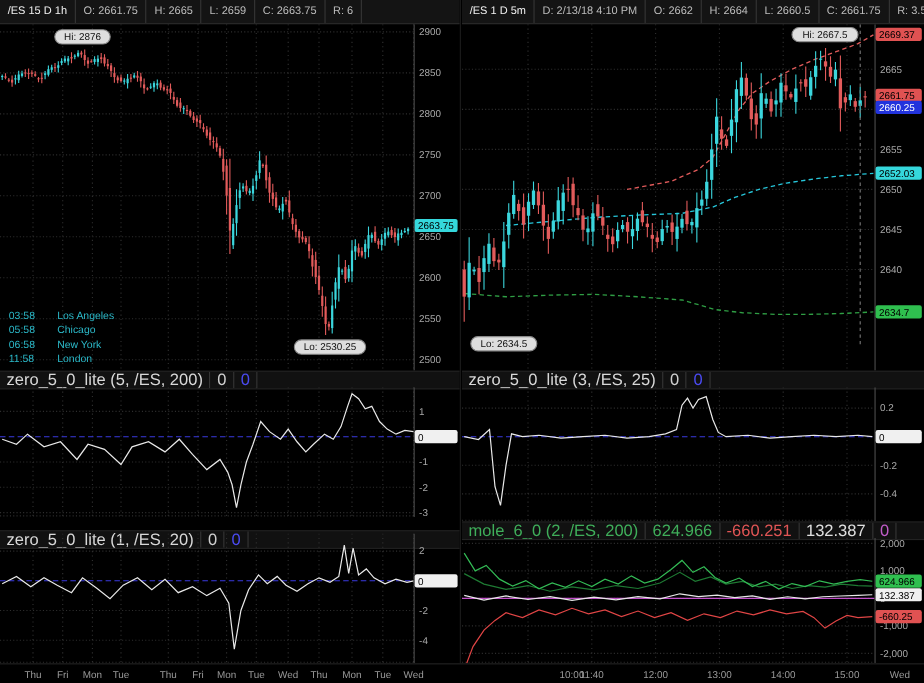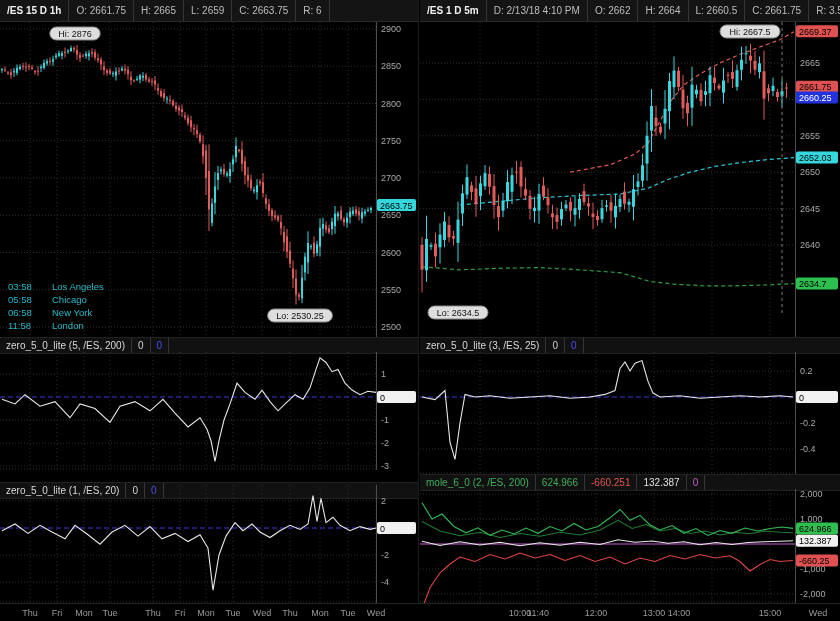--- a/index.html
+++ b/index.html
@@ -2,24 +2,24 @@
 <html><head>
 <meta charset="utf-8">
 <style>
   html,body{margin:0;padding:0;background:#000;}
   body{width:840px;height:621px;overflow:hidden;font-family:"Liberation Sans",sans-serif;}
   #app{position:relative;width:840px;height:621px;background:#000;}
   .panel{position:absolute;top:0;height:603px;background:#000;}
   .hdr{position:absolute;left:0;right:0;top:0;height:21px;background:#141414;border-bottom:1px solid #2a2a2a;
        display:flex;align-items:stretch;color:#bdbdbd;font-size:10px;white-space:nowrap;overflow:hidden;}
   .hdr .cell{display:flex;align-items:center;padding:0 7px;border-right:1px solid #363636;}
-  .hdr .title{color:#f2f2f2;font-weight:bold;}
+  .hdr .title{color:#f2f2f2;font-weight:normal;}
   .hdr .spacer{flex:1;border:none;}
   .indhdr{position:absolute;left:0;right:0;height:15px;background:#111;border-top:1px solid #222;border-bottom:1px solid #222;
-          display:flex;align-items:stretch;font-size:10px;color:#ccc;white-space:nowrap;overflow:hidden;}
+          display:flex;align-items:stretch;font-size:15px;color:#ccc;white-space:nowrap;overflow:hidden;}
   .indhdr .cell{display:flex;align-items:center;padding:0 6px;border-right:1px solid #363636;}
   svg{position:absolute;left:0;display:block;}
   #bottom-axis{position:absolute;left:0;top:603px;width:840px;height:18px;background:#000;border-top:1px solid #232323;
                font-size:9px;color:#9a9a9a;text-decoration:underline;}
   #bottom-axis span{position:absolute;top:4px;transform:translateX(-50%);}
   .vdiv{position:absolute;top:0;height:621px;background:#000;border-left:1px solid #1c1c1c;}
 </style>
 </head>
 <body>
 
@@ -760,17 +760,17 @@
       <span style="left: 233px;">Tue</span>
       <span style="left: 262px;">Wed</span>
       <span style="left: 290px;">Thu</span>
       <span style="left: 320px;">Mon</span>
       <span style="left: 348px;">Tue</span>
       <span style="left: 376px;">Wed</span>
       <span style="left: 480px; margin-left: 40px;">10:00</span>
       <span style="left: 538px;">11:40</span>
       <span style="left: 596px;">12:00</span>
       <span style="left: 654px;">13:00</span>
-      <span style="left: 679px;">14:00</span>
+      <span style="left: 712px;">14:00</span>
       <span style="left: 770px;">15:00</span>
       <span style="left: 818px;">Wed</span>
     </div>
 </div>
 
 </body></html>

